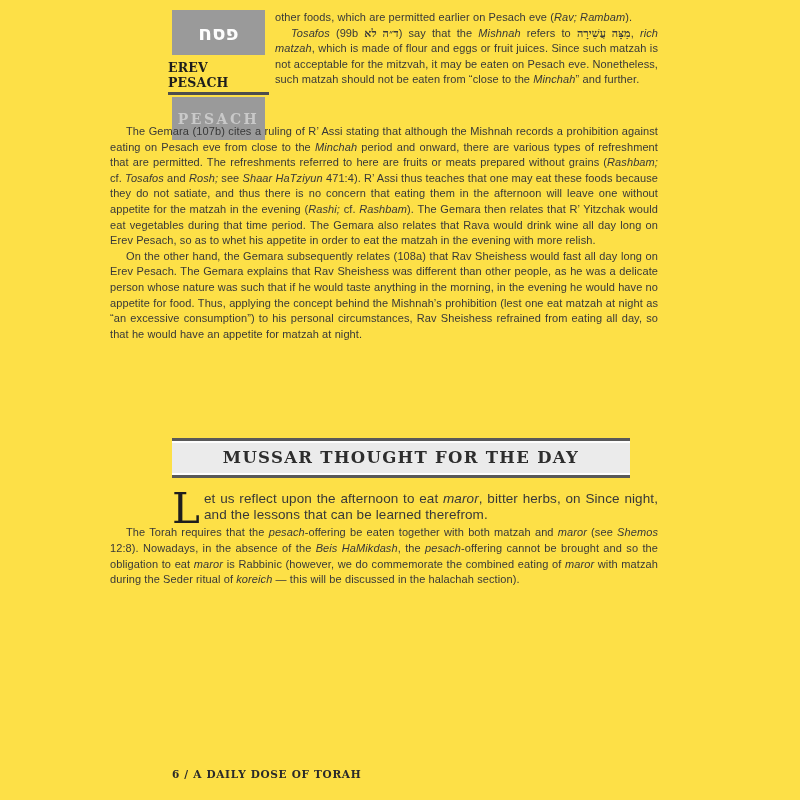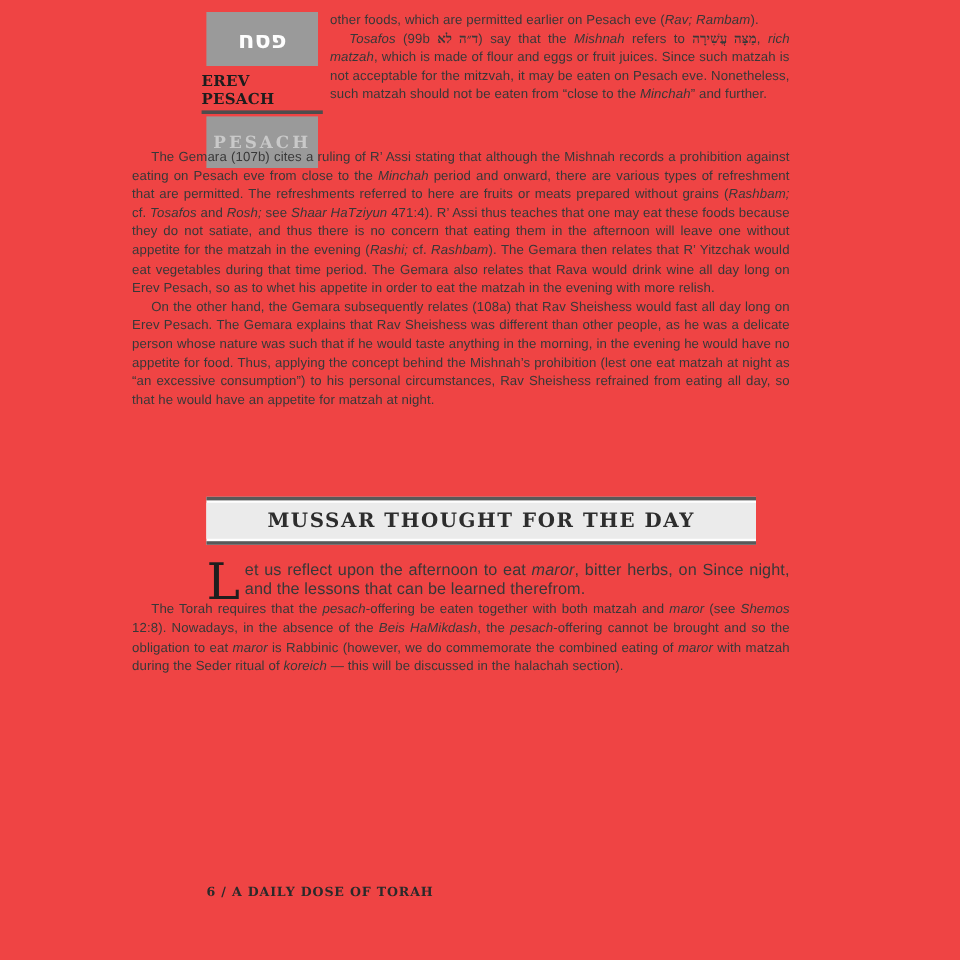--- a/index.html
+++ b/index.html
@@ -1,19 +1,19 @@
 <!DOCTYPE html>
 <html><head>
 <meta charset="utf-8">
 <style>
   html,body{margin:0;padding:0;background:#e8e8e8;}
   .page{
     position:relative;
     width:800px;height:800px;
-    background:#ef4444;
+    background:#fde047;
     margin:0 auto;
     overflow:hidden;
     font-family:"Liberation Sans",sans-serif;
     color:#383838;
   }
   .content{
     position:absolute;
     left:110px; top:10px;
     width:548px;
   }
@@ -63,21 +63,21 @@
     font-weight:bold;font-size:14px;
     letter-spacing:2.5px;
     color:#c9c9c9;
   }
   .clearfix::after{content:"";display:block;clear:both;}
 
   .para-gap{ margin-top:2px; }
 
   
   .banner{
-    margin-top:72px;
+    margin-top:96px;
     margin-left:62px;
     margin-right:28px;
     border-top:3px solid #595959;
     border-bottom:3px solid #595959;
     padding:2px 0;
     background:#fefefe;
   }
   .banner-inner{
     background:#ebebeb;
     text-align:center;
@@ -101,21 +101,21 @@
     font-family:"DejaVu Serif",serif;
     font-size:42px;
     line-height:32px;
     padding:2px 4px 0 0;
     color:#1e1e1e;
   }
   .mussar-p{ margin-top:0; }
 
   .footer{
     position:absolute;
-    left:172px; top:738px;
+    left:172px; top:768px;
     font-family:"DejaVu Serif",serif;
     font-weight:bold;
     font-size:10.5px;
     letter-spacing:0.7px;
     color:#2a2a2a;
   }
 </style>
 </head>
 <body>
 

